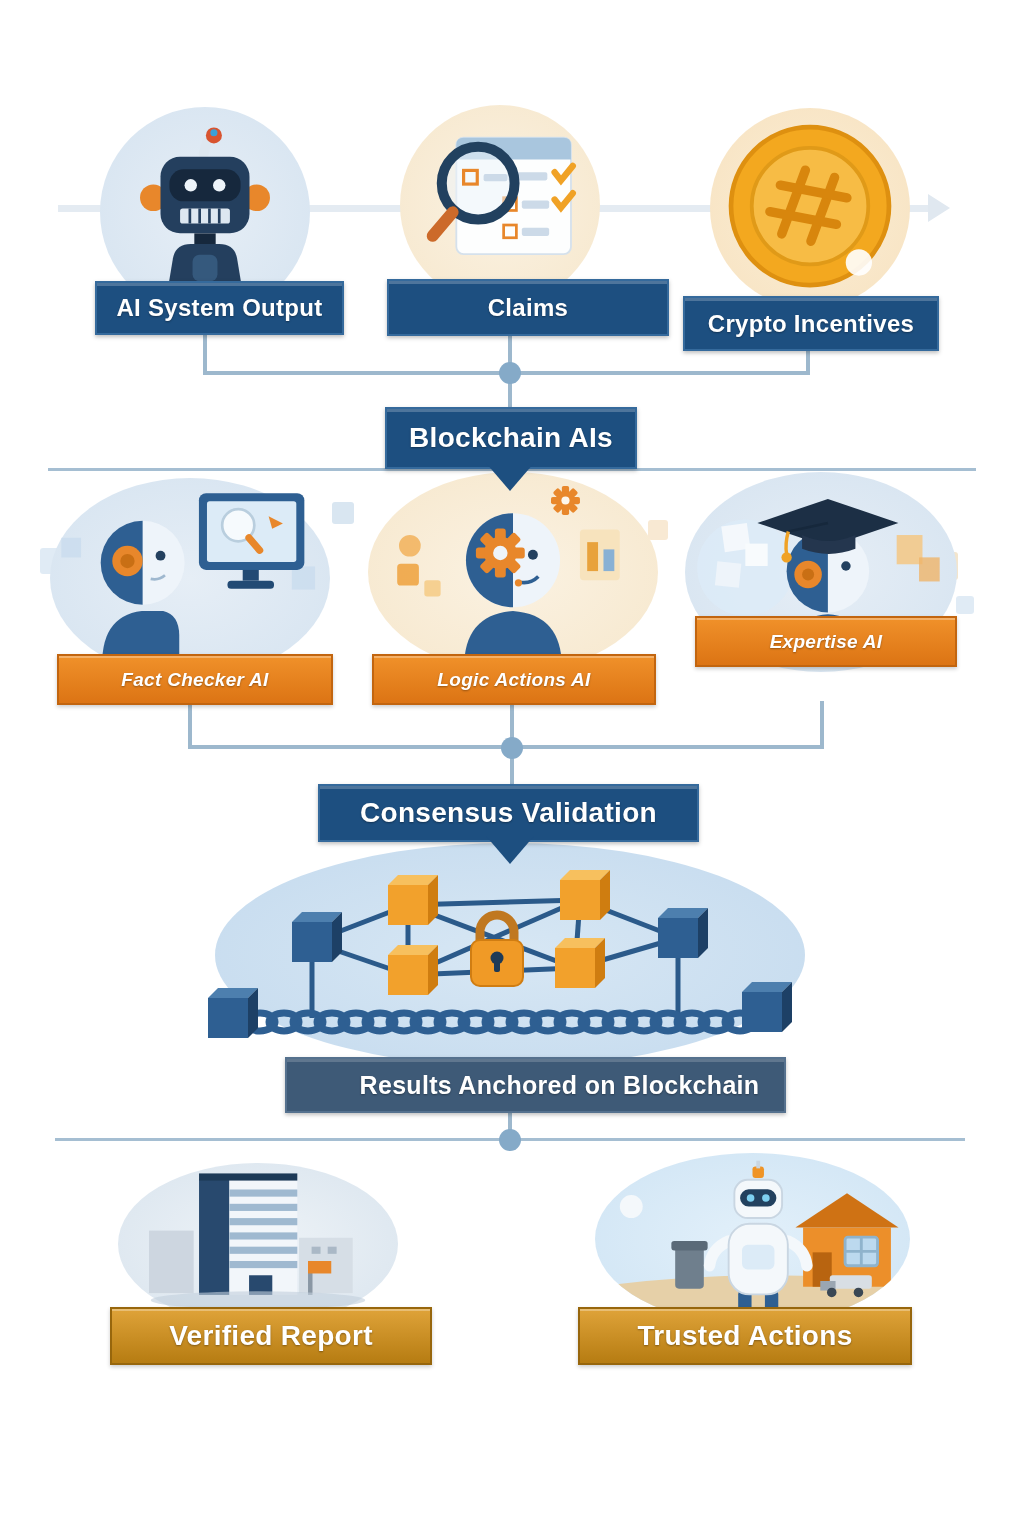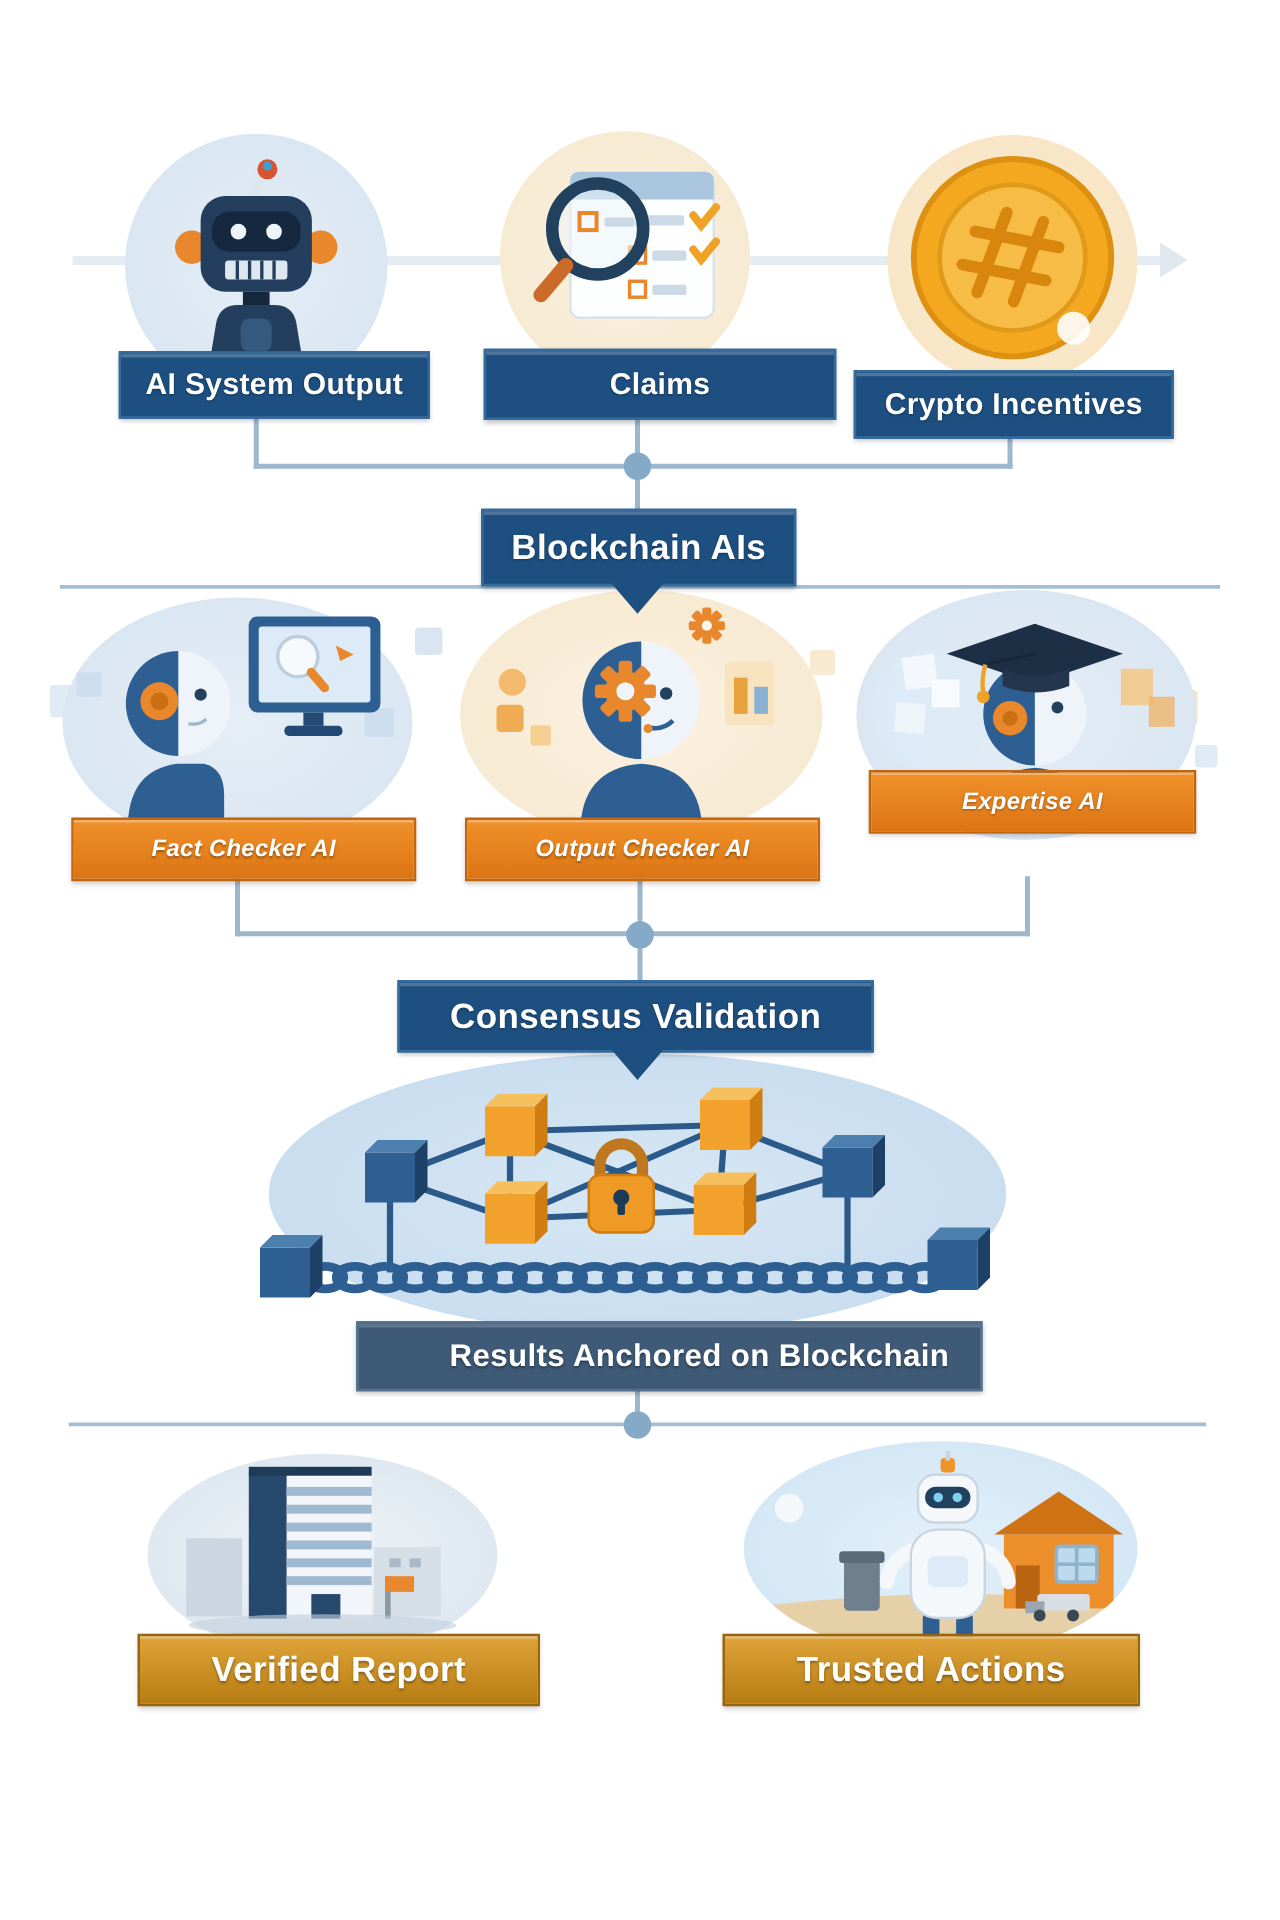--- a/index.html
+++ b/index.html
@@ -199,21 +199,21 @@
         <polygon points="158,20 240,48 158,76 76,48" fill="#1c2f45"></polygon>
         <path d="M128 62 q30 14 62 0 l0 16 q-31 12 -62 0 z" fill="#24364e"></path>
         <line x1="158" y1="48" x2="112" y2="58" stroke="#16283c" stroke-width="3"></line>
         <path d="M112 58 q-4 14 -2 26" stroke="#f0a226" stroke-width="4" fill="none"></path>
         <circle cx="110" cy="88" r="6" fill="#f0a226"></circle>
       </svg>
     </span>
   </div>
 
   <div class="bar orange" style="left:57px;top:654px;width:272px;height:47px;">Fact Checker AI</div>
-  <div class="bar orange" style="left:372px;top:654px;width:280px;height:47px;">Output Checker AI</div>
+  <div class="bar orange" style="left:372px;top:654px;width:280px;height:47px;">Logic Actions AI</div>
   <div class="bar orange" style="left:695px;top:616px;width:258px;height:47px;">Expertise AI</div>
 
   <div class="vline" style="left:188px;top:701px;height:48px;"></div>
   <div class="vline" style="left:510px;top:701px;height:84px;"></div>
   <div class="vline" style="left:820px;top:701px;height:48px;"></div>
   <div class="hline" style="left:188px;top:745px;width:636px;"></div>
   <div class="dot" style="left:501px;top:737px;"></div>
 
   <div class="bar title" style="left:318px;top:784px;width:377px;height:54px;">Consensus Validation</div>
   <div class="tri-down" style="left:486px;top:836px;"></div>

